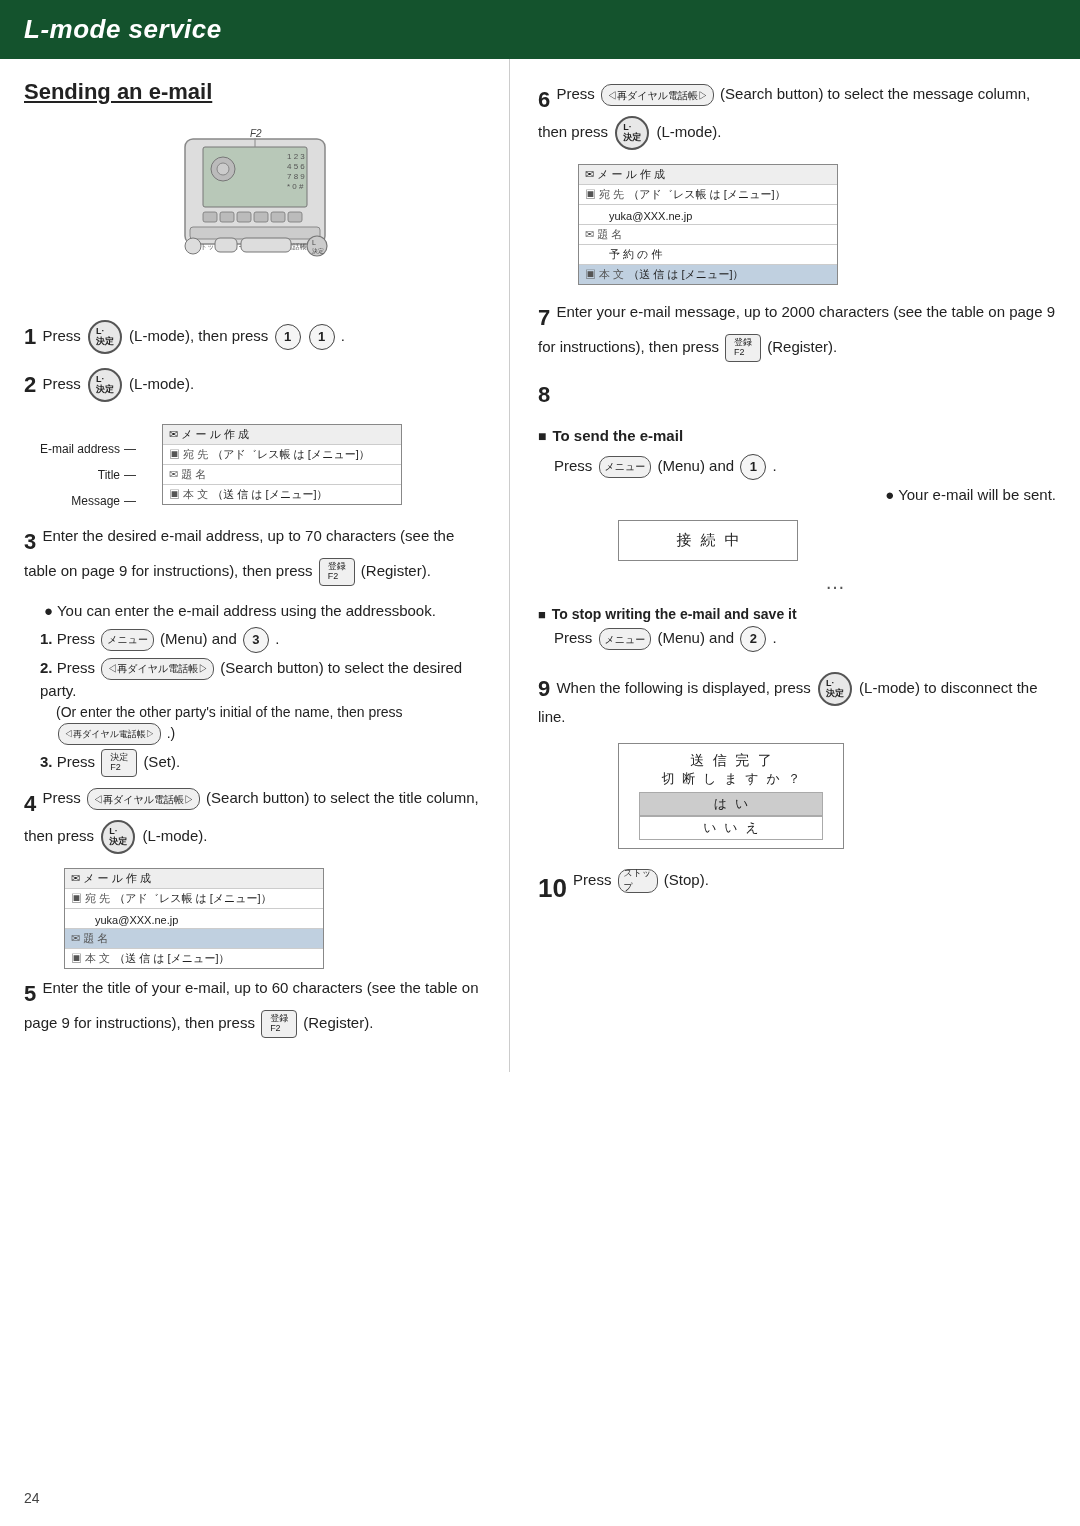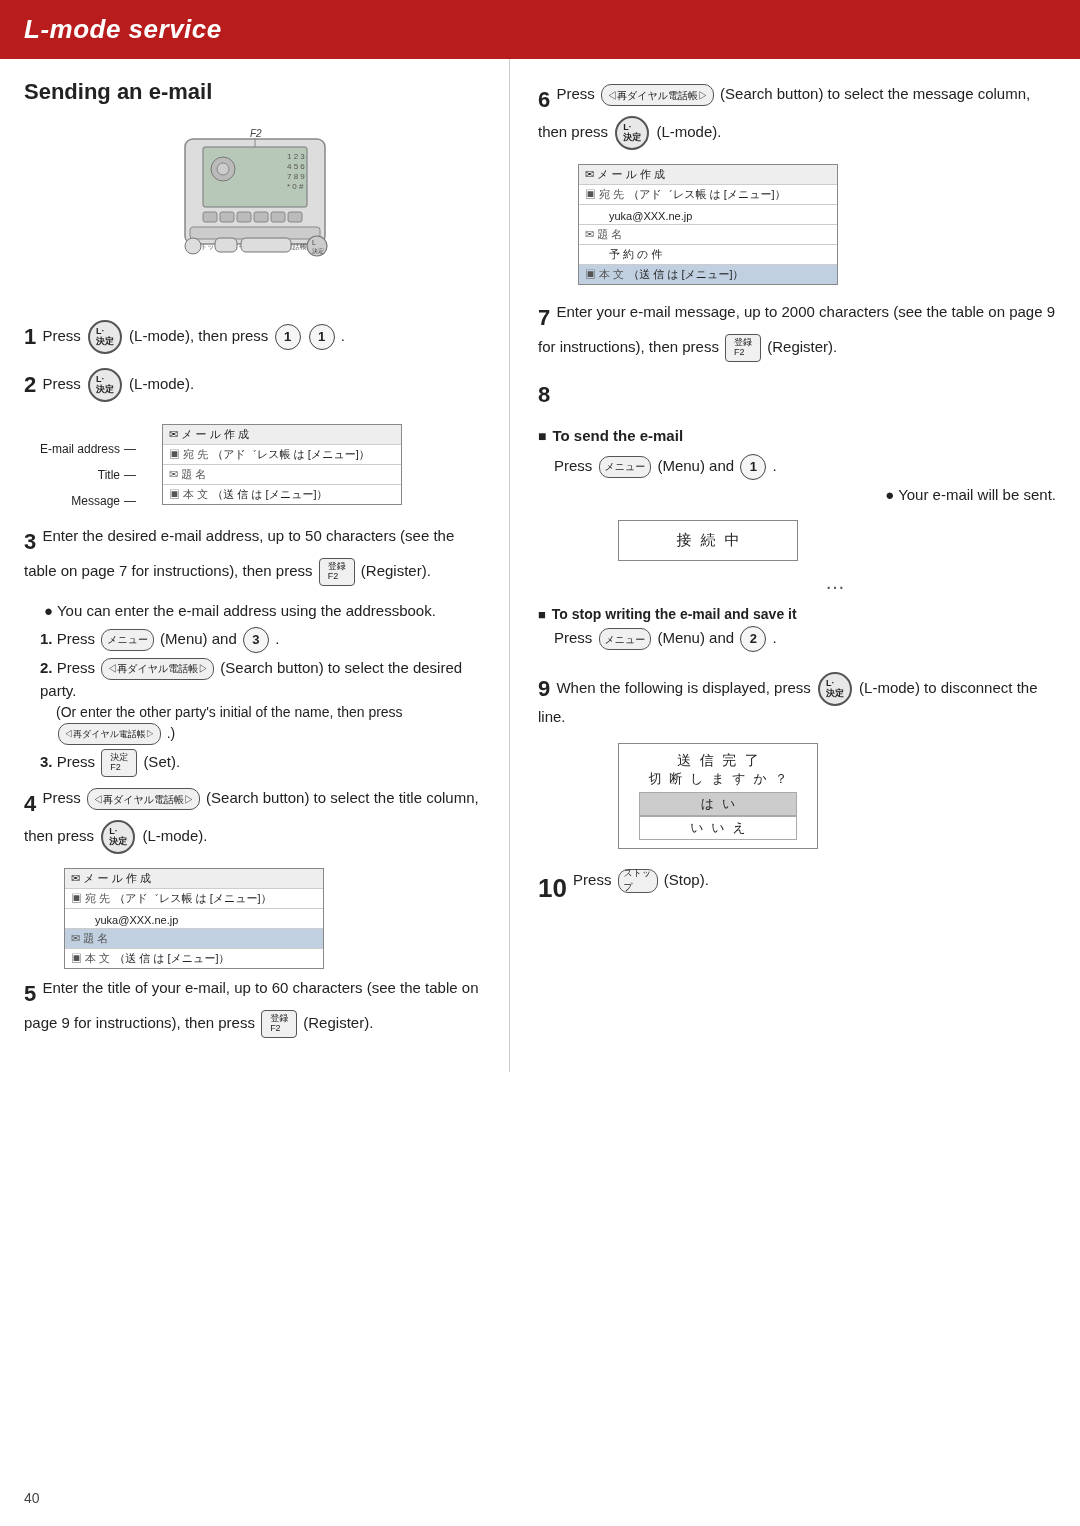--- a/index.html
+++ b/index.html
@@ -6,21 +6,21 @@
     body {
       width: 1080px;
       min-height: 1526px;
       background: #fff;
       font-family: Arial, sans-serif;
       font-size: 15px;
       color: #222;
     }
 
     .header-bar {
-      background: #b91c1c;
+      background: #14532d;
       padding: 14px 24px;
       margin-bottom: 0;
     }
     .header-bar h1 {
       color: #fff;
       font-size: 26px;
       font-weight: bold;
       font-style: italic;
       letter-spacing: 0.5px;
     }
@@ -39,20 +39,21 @@
 
     .right-col {
       width: 570px;
       padding: 20px 24px 20px 28px;
     }
 
     .section-title {
       font-size: 22px;
       font-weight: bold;
       margin-bottom: 14px;
+      text-decoration: underline;
     }
 
     .step {
       margin-bottom: 14px;
       line-height: 1.5;
     }
 
     .step-num {
       font-size: 22px;
       font-weight: bold;
@@ -423,21 +424,21 @@
         </div>
         <div class="compose-box-row">
           <span class="compose-box-label">▣ 本 文</span>
           <span class="compose-box-content">（送 信 は [メニュー]）</span>
         </div>
       </div>
     </div>
 
     <div class="step">
       <span class="step-num">3</span>
-      <span>Enter the desired e-mail address, up to 50 characters (see the table on page 7 for instructions), then press </span>
+      <span>Enter the desired e-mail address, up to 70 characters (see the table on page 9 for instructions), then press </span>
       <span class="f2-btn" style="font-size:9px; line-height:1.1; height:28px; flex-direction:column;">登録<br>F2</span>
       <span> (Register).</span>
     </div>
     <div class="bullet">
       ● <span>You can enter the e-mail address using the addressbook.</span>
     </div>
     <div class="numbered-substep">
       <span class="bold-label">1.</span>
       <span>Press</span>
       <span class="menu-btn">メニュー</span>
@@ -572,34 +573,34 @@
       <span>.</span>
     </div>
 
     <div class="step" style="margin-top:20px;">
       <span class="step-num">9</span>
       <span>When the following is displayed, press</span>
       <span class="l-mode-btn" style="font-size:9px; line-height:1.1;">L·<br>決定</span>
       <span> (L-mode) to disconnect the line.</span>
     </div>
 
-    <div class="disconnect-box" style="width:200px; margin: 10px auto 10px 80px; border:1.5px solid #888; padding:8px 0; text-align:center;">
+    <div class="disconnect-box" style="width:226px; margin: 10px auto 10px 80px; border:1.5px solid #888; padding:8px 0; text-align:center;">
       <div style="font-size:14px;">送 信 完 了</div>
       <div style="font-size:13px; margin-bottom:4px;">切 断 し ま す か ？</div>
       <div style="background:#ccc; margin:0 20px 0 20px; padding:2px 0; border:1px solid #aaa; font-size:13px;">
         <span>は い</span>
       </div>
       <div style="margin:0 20px; padding:2px 0; border:1px solid #aaa; font-size:13px;">
         <span>い い え</span>
       </div>
     </div>
 
     <div class="step" style="margin-top:20px;">
       <span class="step-num" style="font-size:26px;">10</span>
       <span>Press</span>
       <span class="stop-btn" style="font-size:9px; width:40px; height:24px; border-radius:10px;">ストップ</span>
       <span>(Stop).</span>
     </div>
 
   </div>
 </div>
 
-<div class="page-num">40</div>
+<div class="page-num">24</div>
 
 </body></html>

